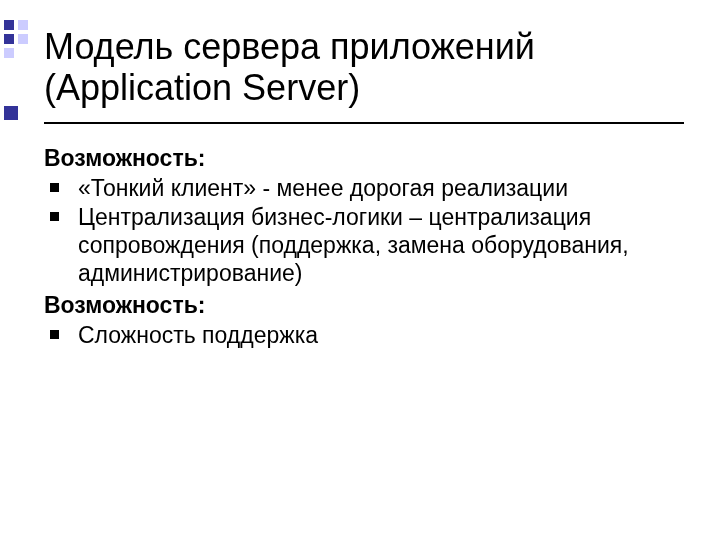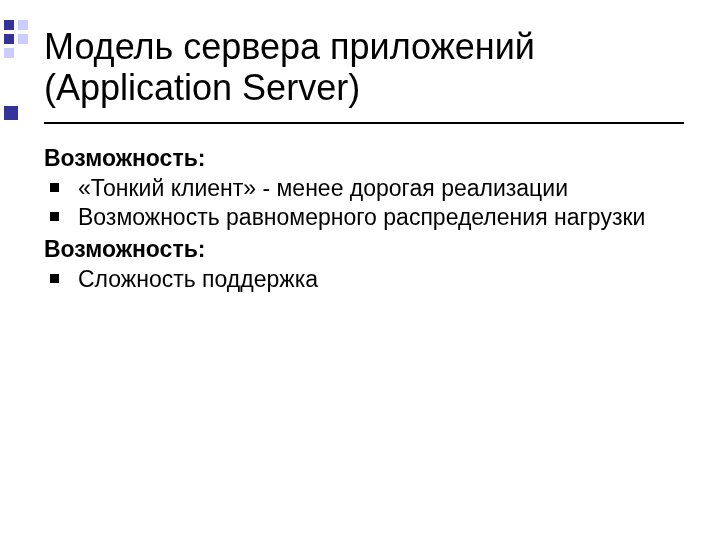--- a/index.html
+++ b/index.html
@@ -90,21 +90,21 @@
     <div class="dark" style="left:4px;  top:90px; width:14px; height:14px;"></div>
   </div>
 
   <div class="title">Модель сервера приложений (Application Server)</div>
   <div class="underline"></div>
 
   <div class="body">
     <div class="section">Возможность:</div>
     <ul class="bullets">
       <li><span class="sq"></span><span>«Тонкий клиент» - менее дорогая реализации</span></li>
-      <li><span class="sq"></span><span>Возможность равномерного распределения нагрузки</span></li>
+      <li><span class="sq"></span><span>Централизация бизнес-логики – централизация сопровождения (поддержка, замена оборудования, администрирование)</span></li>
     </ul>
     <div class="section">Возможность:</div>
     <ul class="bullets">
       <li><span class="sq"></span><span>Сложность поддержка</span></li>
     </ul>
   </div>
 
 </div>
 
 </body></html>

